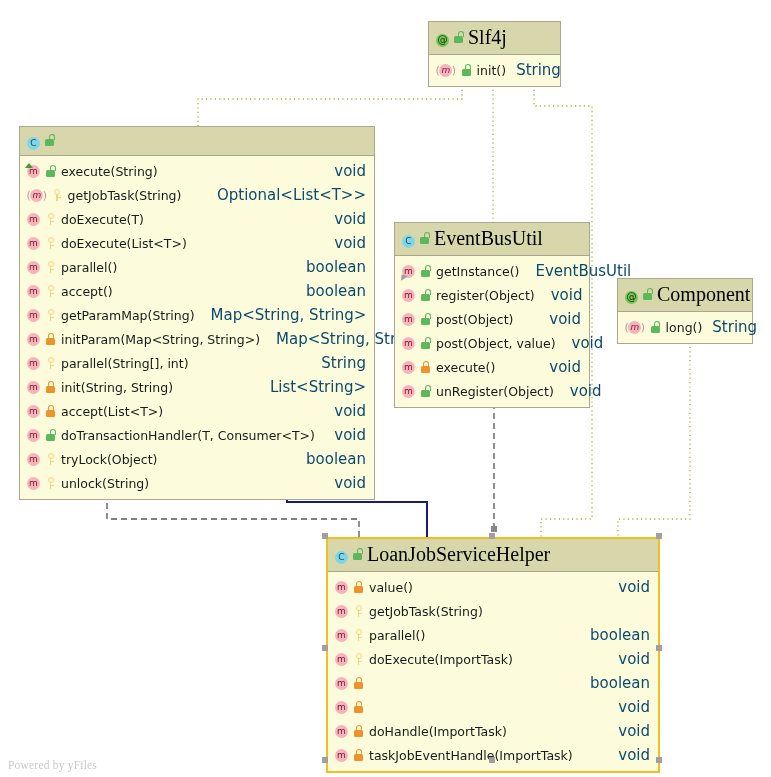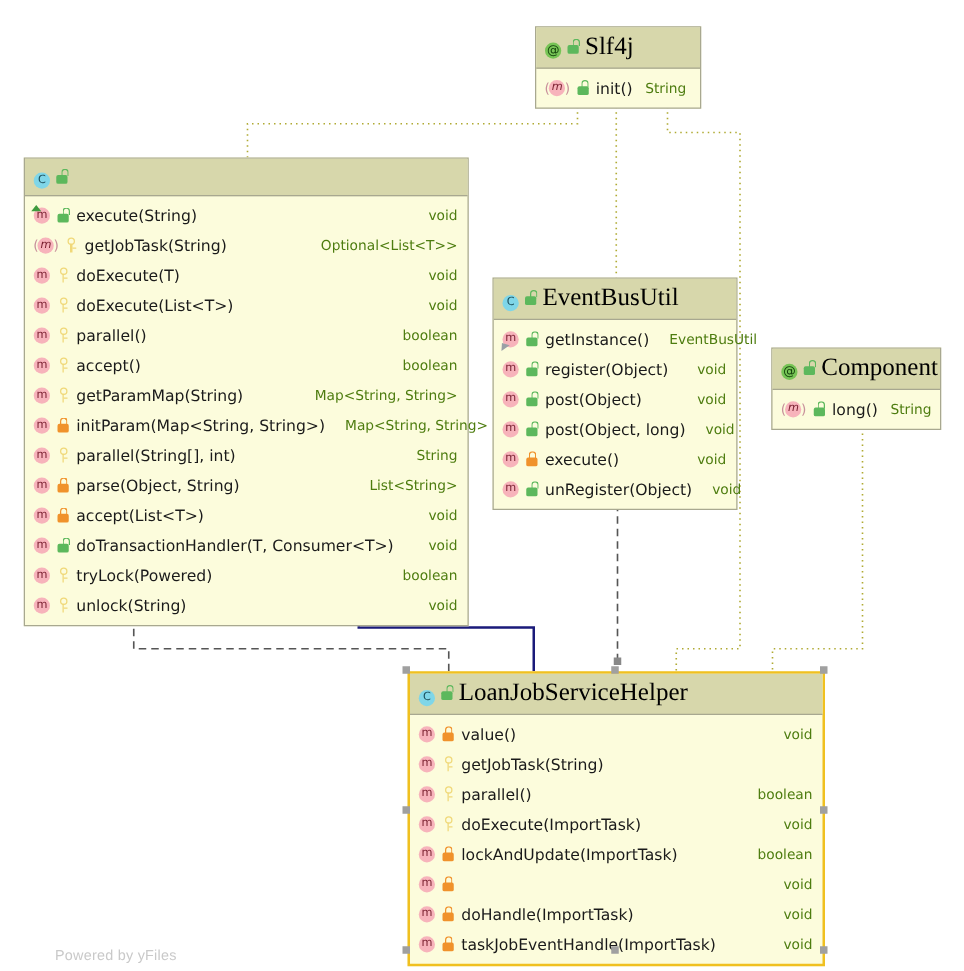--- a/index.html
+++ b/index.html
@@ -70,22 +70,22 @@
     box-sizing: border-box;
     white-space: nowrap;
   }
   .m-sig {
     font-size: 12.5px;
     color: #1a1a1a;
     flex: 0 0 auto;
   }
   .m-spacer { flex: 1 1 auto; min-width: 6px; }
   .m-type {
-    font-size: 11px;
-    color: #4d7c0f;
+    font-size: 15px;
+    color: #0c4a6e;
     flex: 0 0 auto;
     text-align: right;
   }
   .m-type.inline { margin-left: 5px; }
 
   
   .ico {
     flex: 0 0 auto;
     display: inline-block;
     position: relative;
@@ -204,25 +204,24 @@
     width: 6px;
     height: 6px;
     background: #a0a0a0;
   }
 
   
   #watermark {
     position: absolute;
     left: 8px;
     bottom: 6px;
-    font-family: Liberation Sans, sans-serif;
+    font-family: Liberation Serif, serif;
     font-size: 11.5px;
     color: #c9c9c9;
     letter-spacing: 0.2px;
-    margin-left: 36px;
   }
 </style>
 </head>
 <body>
 
 <div id="canvas">
 
   <svg id="edges" viewBox="0 0 771 777" width="771" height="777">
     <defs>
       <marker id="filled-tri" viewBox="0 0 12 12" refX="6" refY="10" markerWidth="10" markerHeight="10" orient="auto-start-reverse">
@@ -367,21 +366,21 @@
             <span class="ico"><span class="key"><span class="ring"></span><span class="stem"></span><span class="tooth"></span></span></span>
             <span class="m-sig">parallel(String[], int)</span>
             <span class="m-spacer"></span>
             <span class="m-type">String</span>
           </div>
           <div class="uml-row">
             <span class="ico abs-wrap">
               <span class="badge badge-method">m</span>
             </span>
             <span class="ico"><span class="lock lock-private"><span class="shackle"></span><span class="body"></span></span></span>
-            <span class="m-sig">parse(Object, String)</span>
+            <span class="m-sig">init(String, String)</span>
             <span class="m-spacer"></span>
             <span class="m-type">List&lt;String&gt;</span>
           </div>
           <div class="uml-row">
             <span class="ico abs-wrap">
               <span class="badge badge-method">m</span>
             </span>
             <span class="ico"><span class="lock lock-private"><span class="shackle"></span><span class="body"></span></span></span>
             <span class="m-sig">accept(List&lt;T&gt;)</span>
             <span class="m-spacer"></span>
@@ -394,21 +393,21 @@
             <span class="ico"><span class="lock lock-public"><span class="shackle"></span><span class="body"></span></span></span>
             <span class="m-sig">doTransactionHandler(T, Consumer&lt;T&gt;)</span>
             <span class="m-spacer"></span>
             <span class="m-type">void</span>
           </div>
           <div class="uml-row">
             <span class="ico abs-wrap">
               <span class="badge badge-method">m</span>
             </span>
             <span class="ico"><span class="key"><span class="ring"></span><span class="stem"></span><span class="tooth"></span></span></span>
-            <span class="m-sig">tryLock(Powered)</span>
+            <span class="m-sig">tryLock(Object)</span>
             <span class="m-spacer"></span>
             <span class="m-type">boolean</span>
           </div>
           <div class="uml-row">
             <span class="ico abs-wrap">
               <span class="badge badge-method">m</span>
             </span>
             <span class="ico"><span class="key"><span class="ring"></span><span class="stem"></span><span class="tooth"></span></span></span>
             <span class="m-sig">unlock(String)</span>
             <span class="m-spacer"></span>
@@ -448,21 +447,21 @@
             <span class="ico"><span class="lock lock-public"><span class="shackle"></span><span class="body"></span></span></span>
             <span class="m-sig">post(Object)</span>
             <span class="m-spacer"></span>
             <span class="m-type">void</span>
           </div>
           <div class="uml-row">
             <span class="ico abs-wrap">
               <span class="badge badge-method">m</span>
             </span>
             <span class="ico"><span class="lock lock-public"><span class="shackle"></span><span class="body"></span></span></span>
-            <span class="m-sig">post(Object, long)</span>
+            <span class="m-sig">post(Object, value)</span>
             <span class="m-spacer"></span>
             <span class="m-type">void</span>
           </div>
           <div class="uml-row">
             <span class="ico abs-wrap">
               <span class="badge badge-method">m</span>
             </span>
             <span class="ico"><span class="lock lock-private"><span class="shackle"></span><span class="body"></span></span></span>
             <span class="m-sig">execute()</span>
             <span class="m-spacer"></span>
@@ -538,21 +537,20 @@
             <span class="ico"><span class="key"><span class="ring"></span><span class="stem"></span><span class="tooth"></span></span></span>
             <span class="m-sig">doExecute(ImportTask)</span>
             <span class="m-spacer"></span>
             <span class="m-type">void</span>
           </div>
           <div class="uml-row">
             <span class="ico abs-wrap">
               <span class="badge badge-method">m</span>
             </span>
             <span class="ico"><span class="lock lock-private"><span class="shackle"></span><span class="body"></span></span></span>
-            <span class="m-sig">lockAndUpdate(ImportTask)</span>
             <span class="m-spacer"></span>
             <span class="m-type">boolean</span>
           </div>
           <div class="uml-row">
             <span class="ico abs-wrap">
               <span class="badge badge-method">m</span>
             </span>
             <span class="ico"><span class="lock lock-private"><span class="shackle"></span><span class="body"></span></span></span>
             <span class="m-spacer"></span>
             <span class="m-type">void</span>

